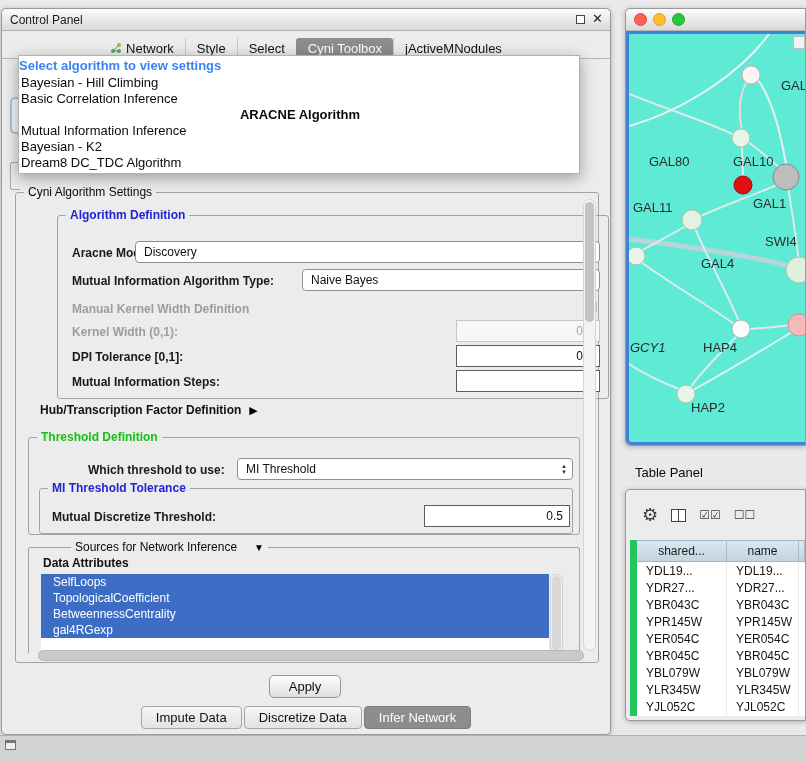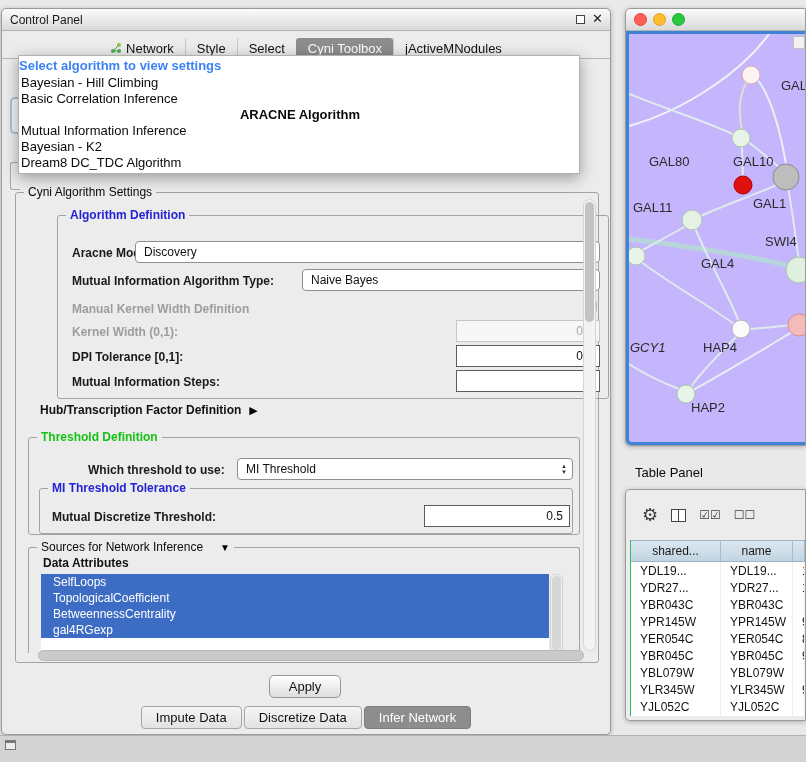--- a/index.html
+++ b/index.html
@@ -138,41 +138,41 @@
   
   #network-window { left:625px; top:8px; width:181px; height:438px; border-radius:5px 0 0 5px; }
   #network-window .titlebar { border-radius:5px 0 0 0; }
   .lights { position:absolute; left:8px; top:4px; display:flex; gap:6px; }
   .light { width:13px; height:13px; border-radius:50%; }
   .light.red    { background:#ff5f57; border:1px solid #dd4741; }
   .light.yellow { background:#febc2e; border:1px solid #d9a022; }
   .light.green  { background:#28c840; border:1px solid #1fa832; }
   .net-content {
     position:absolute; left:0; right:0; top:22px; bottom:0;
-    background:#c4b5fd; border:3px solid #3f83d6; border-right:none; border-radius:0 0 0 5px;
+    background:#5eead4; border:3px solid #3f83d6; border-right:none; border-radius:0 0 0 5px;
     overflow:hidden;
   }
   #net-svg { position:absolute; left:0; top:0; }
   #net-labels { position:absolute; left:0; top:0; width:100%; height:100%; }
   .net-label { position:absolute; font-size:13px; color:#2b2b2b; white-space:nowrap; }
   .net-corner-box { position:absolute; right:0; top:2px; width:12px; height:13px;
     background:#f2f2f2; border:1px solid #c0c0c0; }
 
   
   #table-panel-label { position:absolute; left:635px; top:465px; font-size:13px; color:#0a0a0a; }
   #table-window { left:625px; top:489px; width:181px; height:232px; border-radius:5px 0 0 5px; }
   .table-toolbar { position:absolute; left:0; top:6px; height:38px; display:flex; align-items:center;
     gap:13px; padding-left:16px; color:#3c3c3c; }
   .gear-icon { font-size:18px; line-height:18px; }
   .col-icon { display:inline-flex; width:15px; height:13px; border:1px solid #444; background:#fff; }
   .col-icon span { flex:1; }
   .col-icon span:first-child { border-right:1px solid #444; }
   .check-pair { font-size:12px; letter-spacing:0px; }
   .dtable { position:absolute; left:4px; right:0; top:50px; bottom:4px; background:#fff; overflow:hidden;
-    border-left:1px solid #22c55e; }
+    border-left:7px solid #22c55e; }
   .t-header { display:grid; grid-template-columns:90px 72px 1fr; height:22px;
     background:linear-gradient(#dbe7f0,#c2d4e2); border-top:1px solid #9fb4c4; border-bottom:1px solid #9fb4c4; }
   .t-header > div { display:flex; align-items:center; justify-content:center; font-size:12px;
     border-right:1px solid #a9bcca; color:#1a1a1a; }
   .t-row { display:grid; grid-template-columns:90px 72px 1fr; height:17px; background:#fff; }
   .t-cell { display:flex; align-items:center; padding-left:9px; font-size:12px; color:#141414;
     white-space:nowrap; overflow:hidden; border-right:1px solid #ececec; }
 
   
   #bottom-strip { position:absolute; left:0; top:735px; width:806px; height:27px;
@@ -283,21 +283,21 @@
       <div class="groupbox" style="left:10px; top:50px; width:534px; height:46px;">
         <span class="gb-title blue">MI Threshold Tolerance</span>
         <span class="field-label" style="left:12px; top:21px;">Mutual Discretize Threshold:</span>
         <div class="tfield" style="left:384px; top:16px; width:146px;">
           <span>0.5</span>
         </div>
       </div>
     </div>
 
     <div class="groupbox" style="left:12px; top:354px; width:552px; height:106px; border-bottom:none; border-radius:3px 3px 0 0;">
-      <span class="gb-title black" style="display:flex; gap:17px; align-items:center;">
+      <span class="gb-title black" style="display:flex; gap:17px; align-items:center;margin-left:34px;">
         <span>Sources for Network Inference</span>
         <span class="tri-down">▼</span>
       </span>
       <span class="attr-label">Data Attributes</span>
       <div class="attr-list">
 
           <div class="attr-item">SelfLoops</div>
 
           <div class="attr-item">TopologicalCoefficient</div>
 

